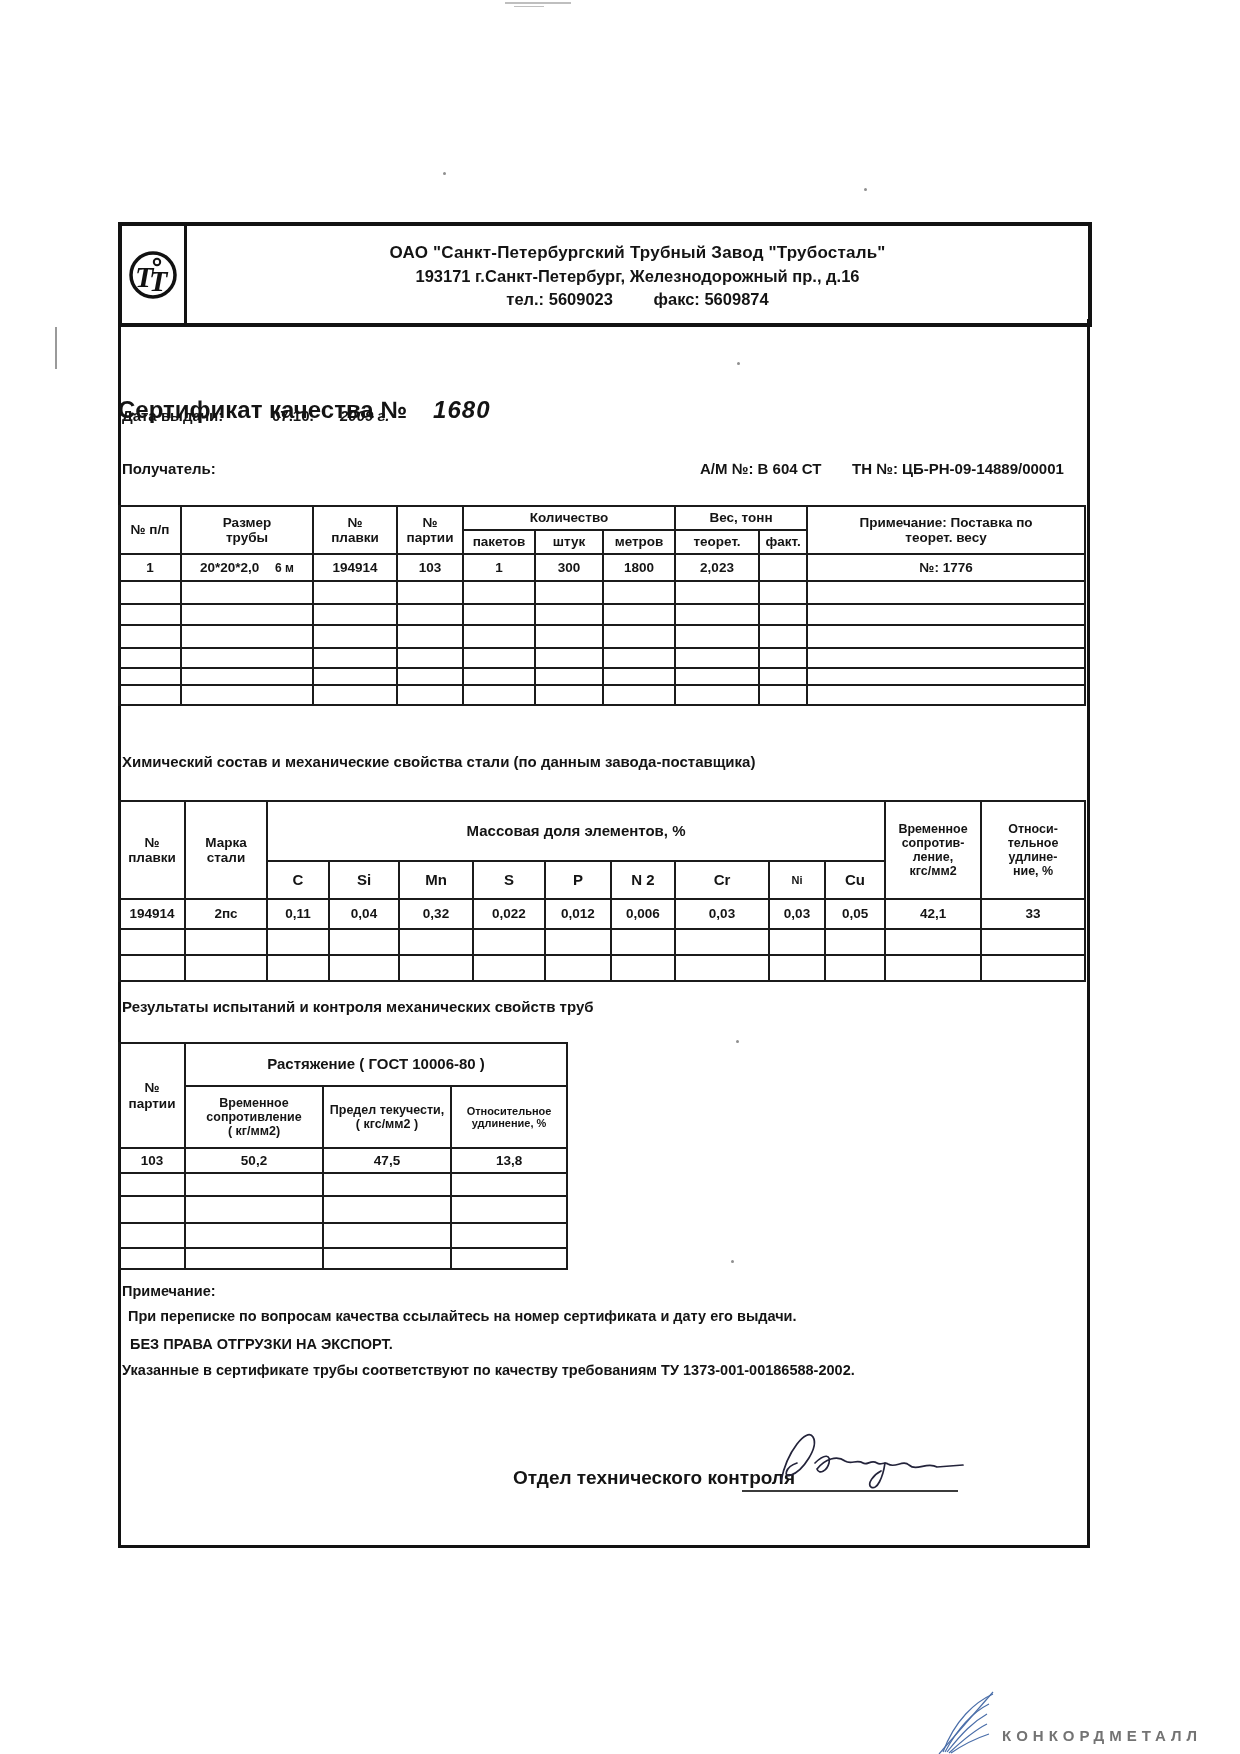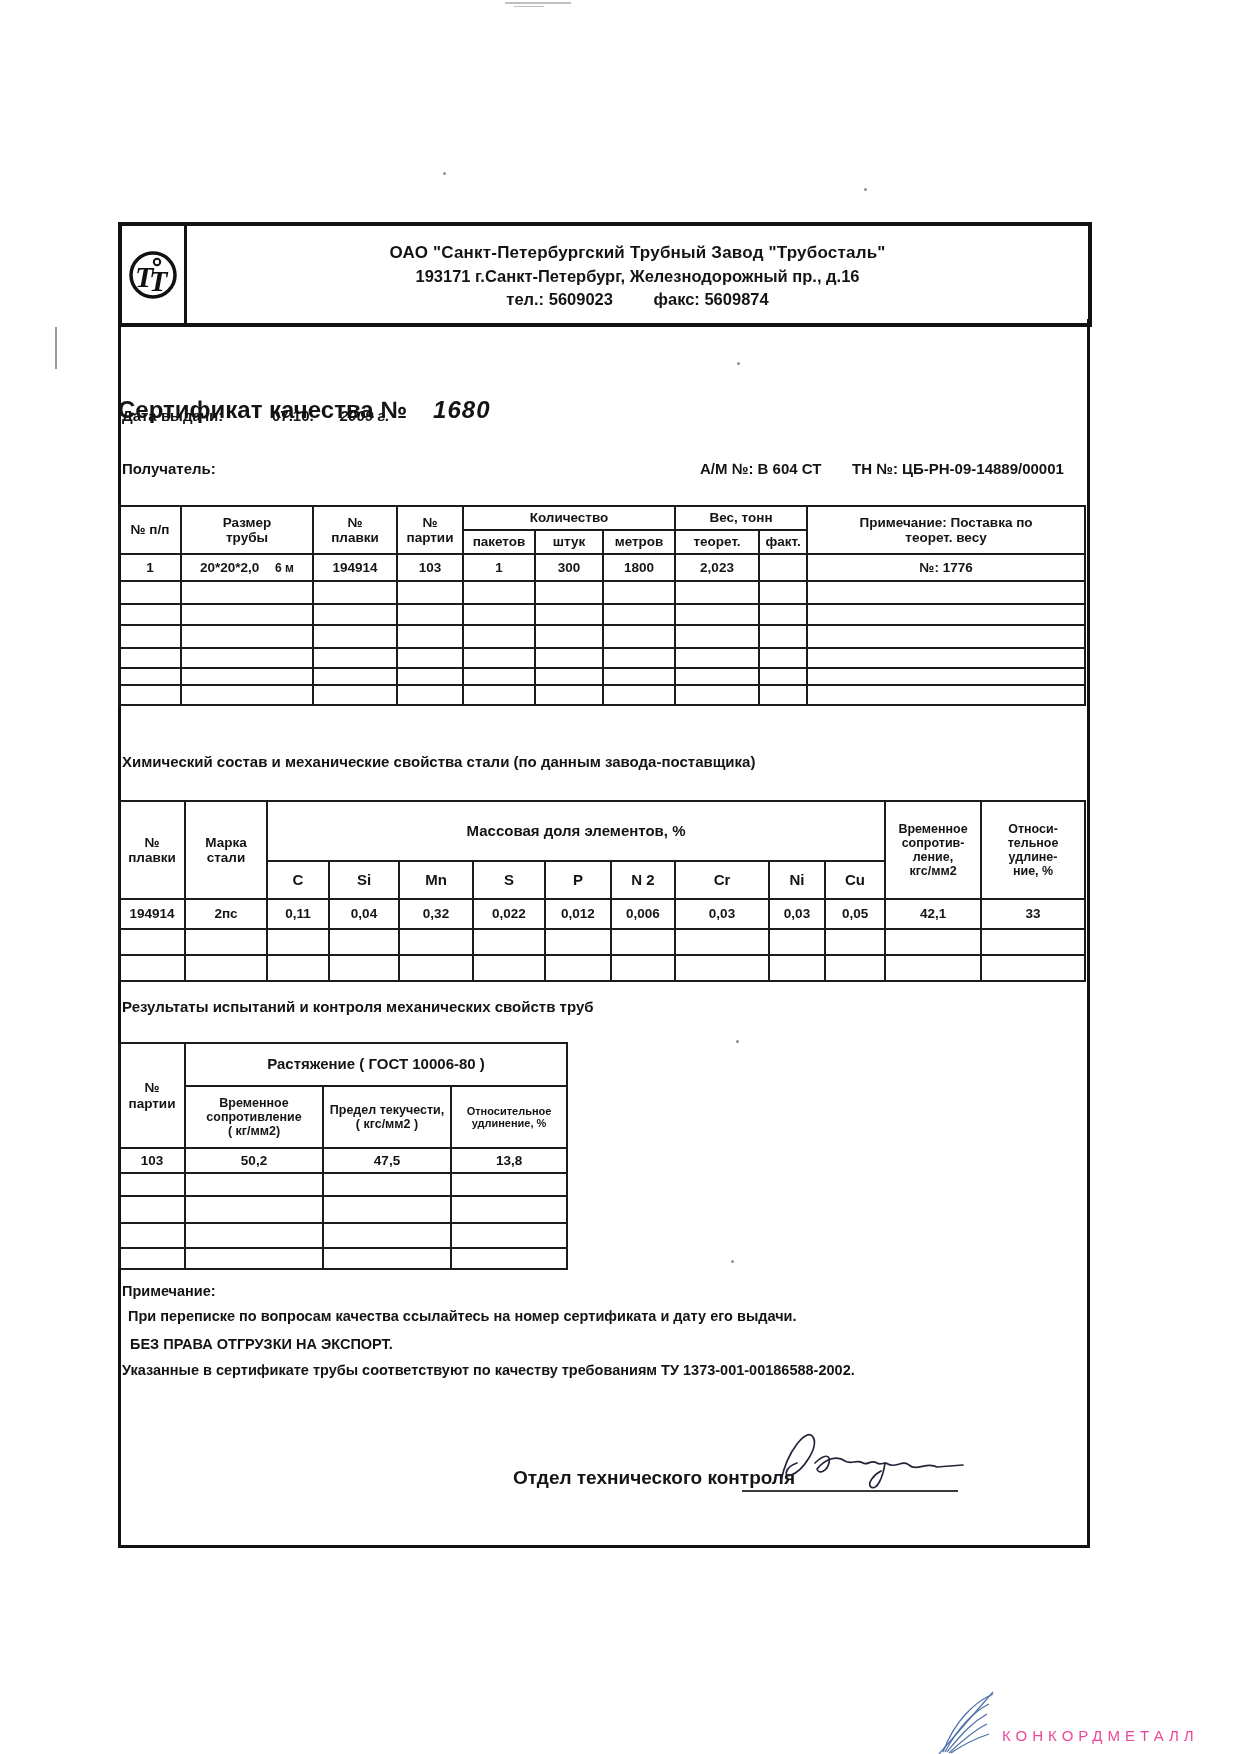--- a/index.html
+++ b/index.html
@@ -29,21 +29,21 @@
   .left{text-align:left}
   .small{font-size:12px}
 
   .sec-title{font-size:15px}
 
   .note-line{font-size:14.5px}
 
   .sig-label{font-size:19px}
   .sig-line{border-bottom:2px solid #3b3b3b}
 
-  .wm-text{font-size:15px;letter-spacing:5px;color:#ec4899;font-weight:400}
+  .wm-text{font-size:15px;letter-spacing:5px;color:#737373;font-weight:700}
 
   .artifact{position:absolute;background:#bfbfbf}
   .dot{width:3px;height:3px;border-radius:50%;background:#8f8f8f}
 </style>
 </head>
 <body>
 
 <div class="page">
 
   <div class="artifact" style="left:505px;top:2px;width:66px;height:2px"></div>
@@ -244,21 +244,21 @@
 ние, %</th>
     </tr>
     <tr style="height:38px">
       <th style="font-size:15px">C</th>
       <th style="font-size:15px">Si</th>
       <th style="font-size:15px">Mn</th>
       <th style="font-size:15px">S</th>
       <th style="font-size:15px">P</th>
       <th style="font-size:15px">N 2</th>
       <th style="font-size:15px">Cr</th>
-      <th style="font-size:15px">Ni</th>
+      <th style="font-size:11px">Ni</th>
       <th style="font-size:15px">Cu</th>
     </tr>
     <tr style="height:30px">
       <td class="val">194914</td>
       <td class="val">2пс</td>
       <td class="val">0,11</td>
       <td class="val">0,04</td>
       <td class="val">0,32</td>
       <td class="val">0,022</td>
       <td class="val">0,012</td>

